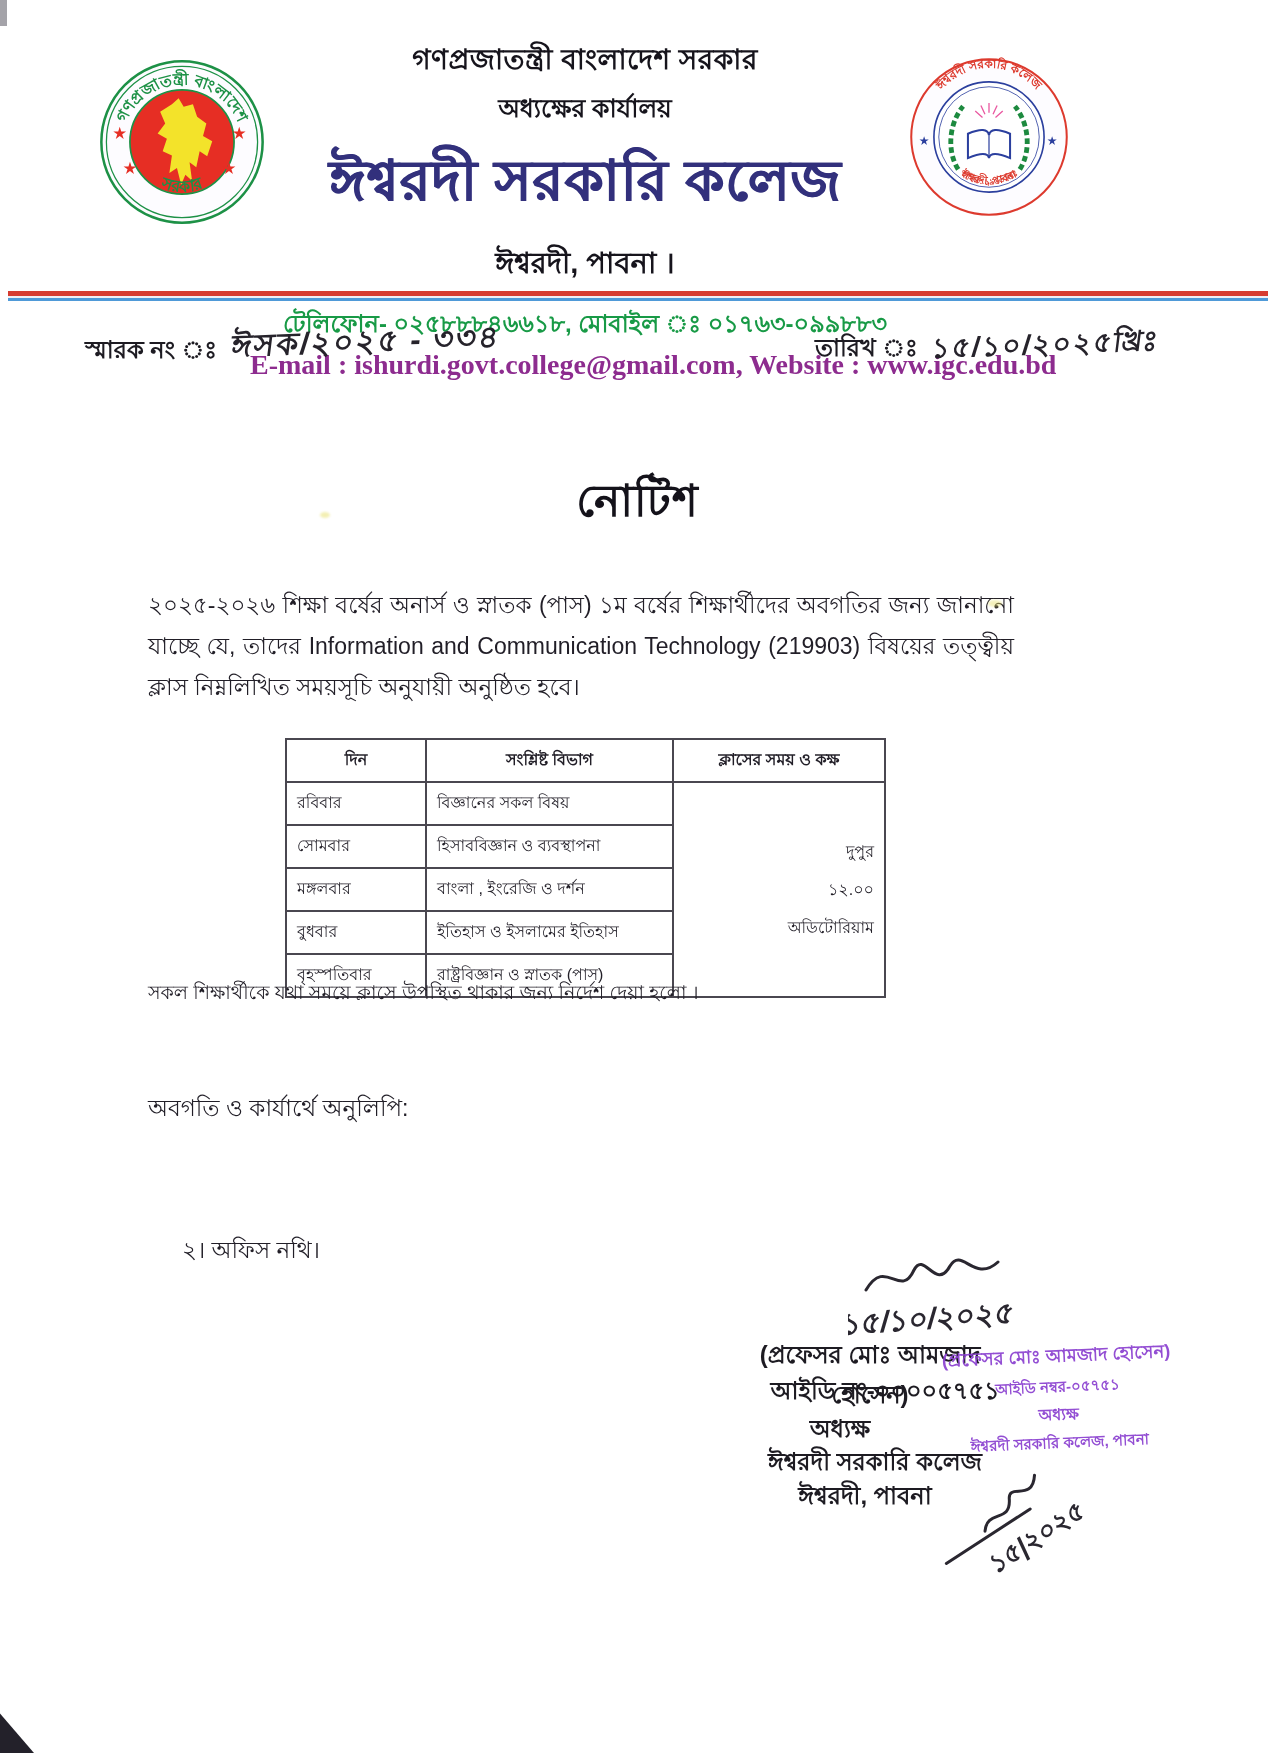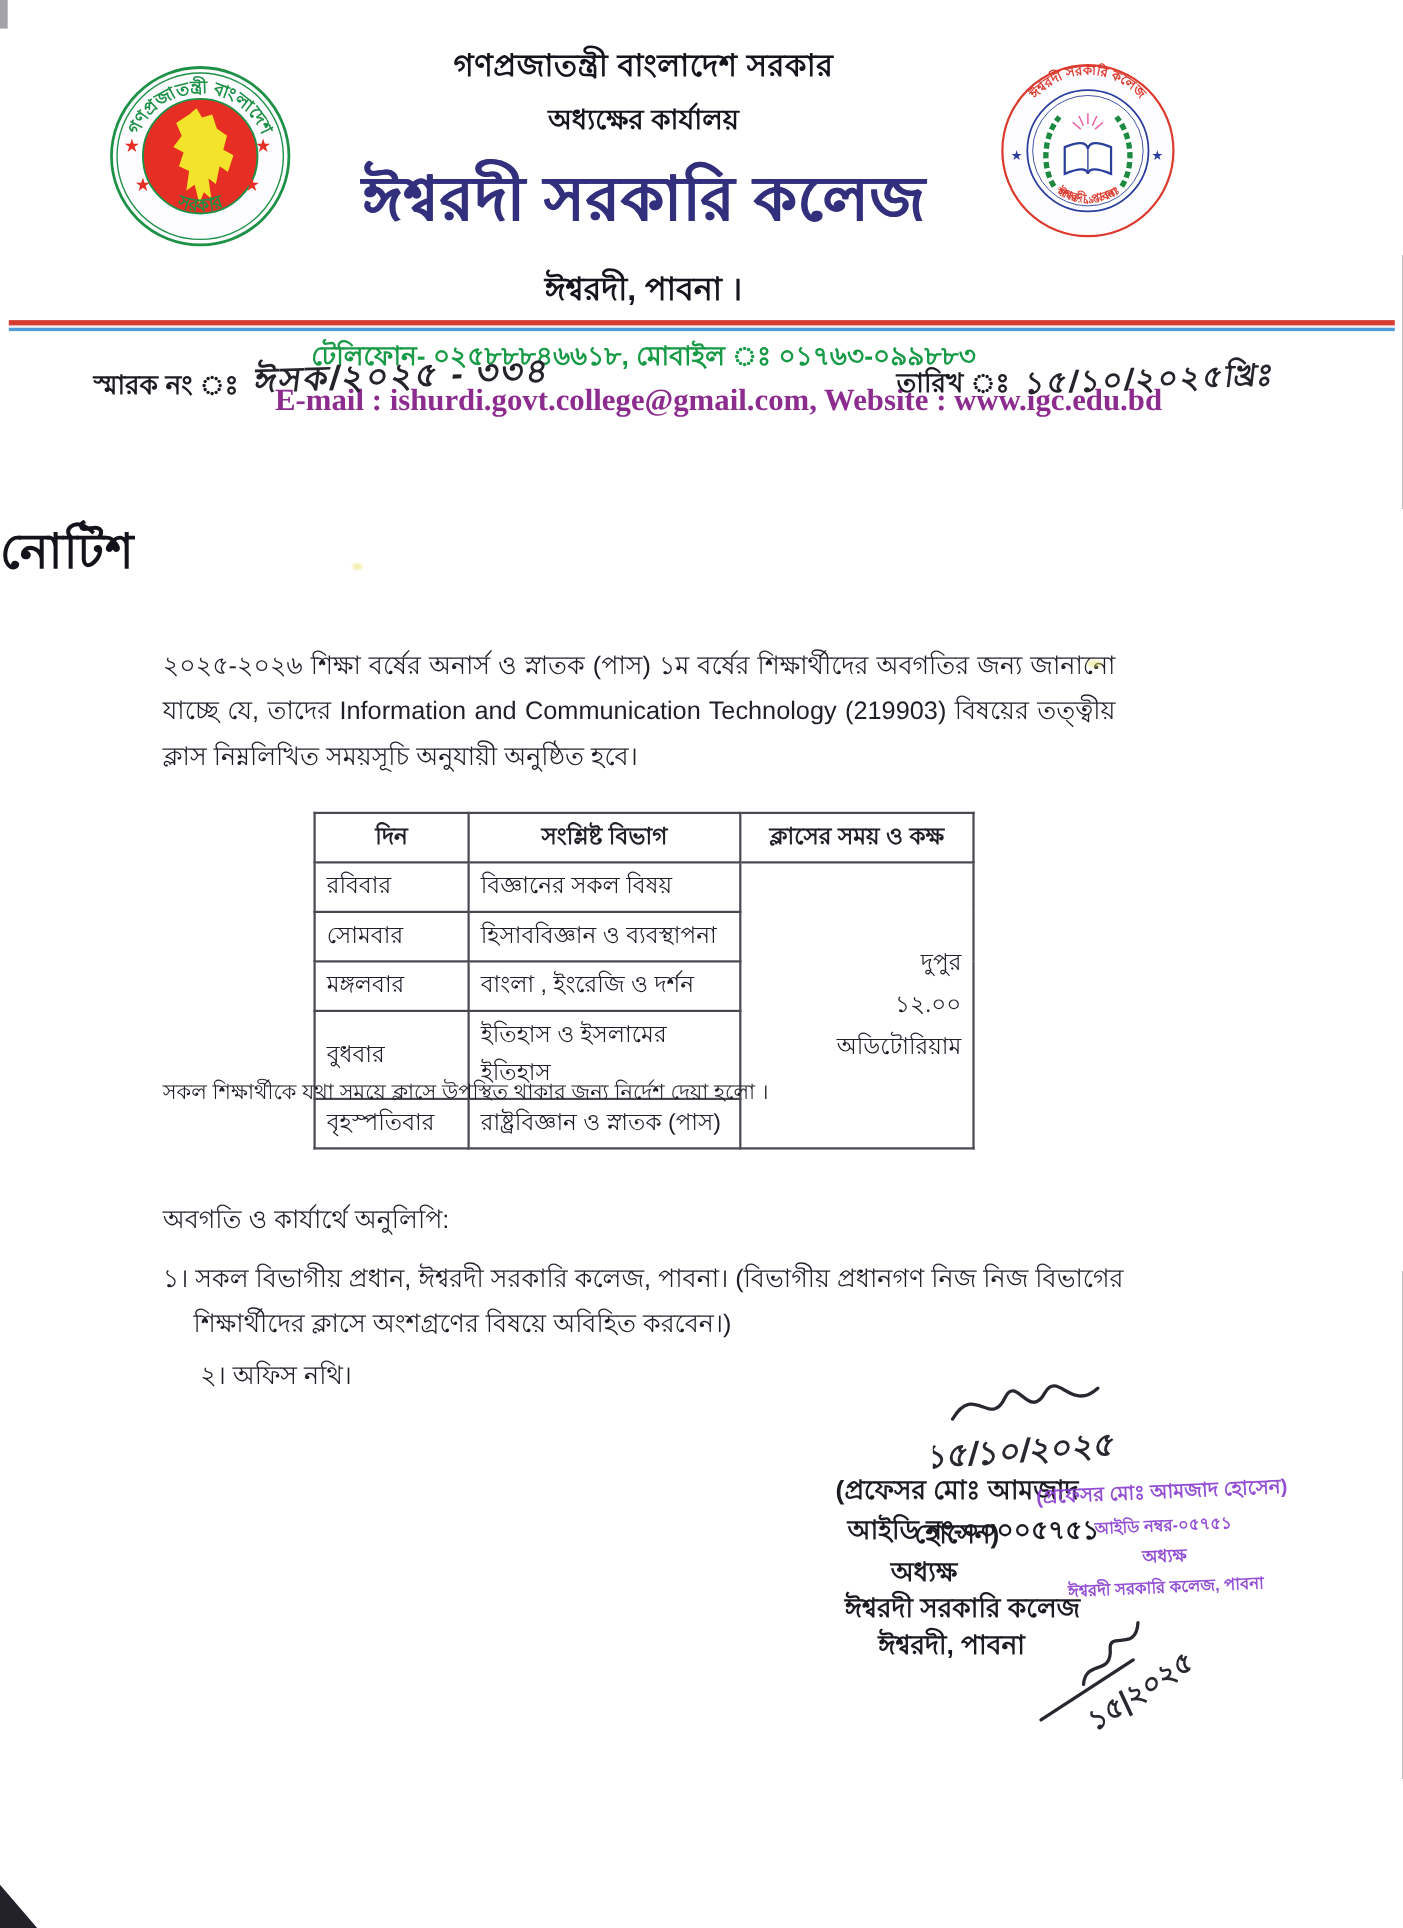--- a/index.html
+++ b/index.html
@@ -51,36 +51,36 @@
     transform:skewX(-9deg) rotate(-2deg);
     letter-spacing:2px;
     margin-left:8px;
     position:relative;top:-6px;
   }
   .handwriting.date-hw{font-size:28px;top:-2px;}
 
   
   .notice-title{
     position:absolute;left:0;top:468px;width:1275px;
-    font-size:44px;font-weight:800;color:#14121a;
+    text-align:center;font-size:44px;font-weight:800;color:#14121a;
     letter-spacing:1px;
   }
   .body-para{
     position:absolute;left:148px;top:585px;width:866px;
     font-size:23px;line-height:41px;text-align:justify;color:#211e27;
   }
 
   
   .sched-table{
     position:absolute;left:285px;top:738px;
     border-collapse:collapse;table-layout:fixed;
   }
   .sched-table th,.sched-table td{
     border:2px solid #4a4750;
-    font-size:21px;color:#211e27;
+    font-size:16px;color:#211e27;
     padding:4px 10px;height:33px;
     background:transparent;
   }
   .sched-table th{font-weight:700;text-align:center;}
   .col-day{width:118px;}
   .col-dept{width:225px;}
   .col-time{width:190px;}
   .cell-time{text-align:right;vertical-align:middle;font-size:23px;line-height:38px;}
 
   
@@ -262,21 +262,20 @@
       <tr>
         <td>বৃহস্পতিবার</td>
         <td>রাষ্ট্রবিজ্ঞান ও স্নাতক (পাস)</td>
       </tr>
     </tbody>
   </table>
 
   <div class="instruction">সকল শিক্ষার্থীকে যথা সময়ে ক্লাসে উপস্থিত থাকার জন্য নির্দেশ দেয়া হলো ।</div>
 
   <div class="copies-heading">অবগতি ও কার্যার্থে অনুলিপি:</div>
-  <div class="copy-item-1">১। সকল বিভাগীয় প্রধান, ঈশ্বরদী সরকারি কলেজ, পাবনা। (বিভাগীয় প্রধানগণ নিজ নিজ বিভাগের শিক্ষার্থীদের ক্লাসে অংশগ্রণের বিষয়ে অবিহিত করবেন।)</div>
   <div class="copy-item-2">২। অফিস নথি।</div>
 
   <div class="sig-scribble-top">
     <svg viewBox="0 0 210 100" width="210" height="100">
       <path d="M18,42 C38,8 52,52 66,22 C76,2 88,44 102,18 C114,-2 126,36 150,14" fill="none" stroke="#2a2730" stroke-width="3" stroke-linecap="round"></path>
       <text x="8" y="86" font-size="30" font-weight="600" fill="#2a2730" transform="rotate(-4 8 86) skewX(-10)">১৫/১০/২০২৫</text>
     </svg>
   </div>
 
   <div class="sig-name">(প্রফেসর মোঃ আমজাদ হোসেন)</div>

